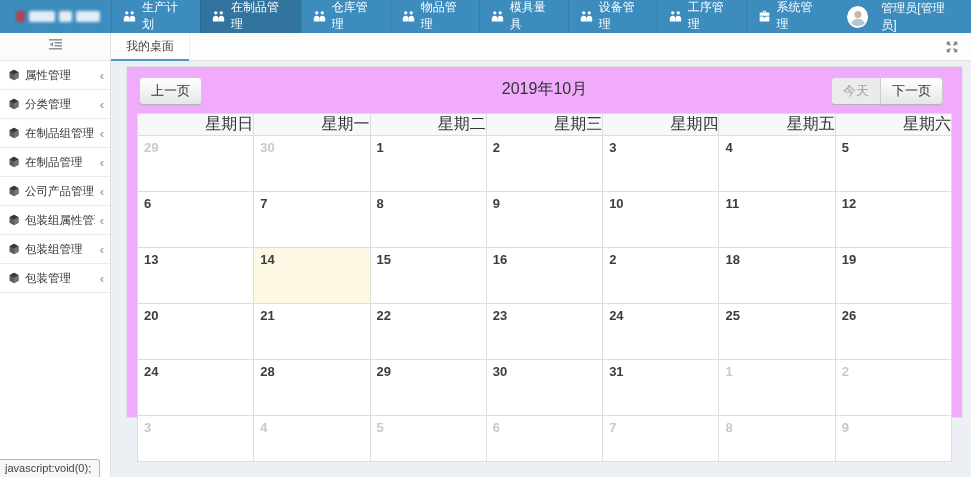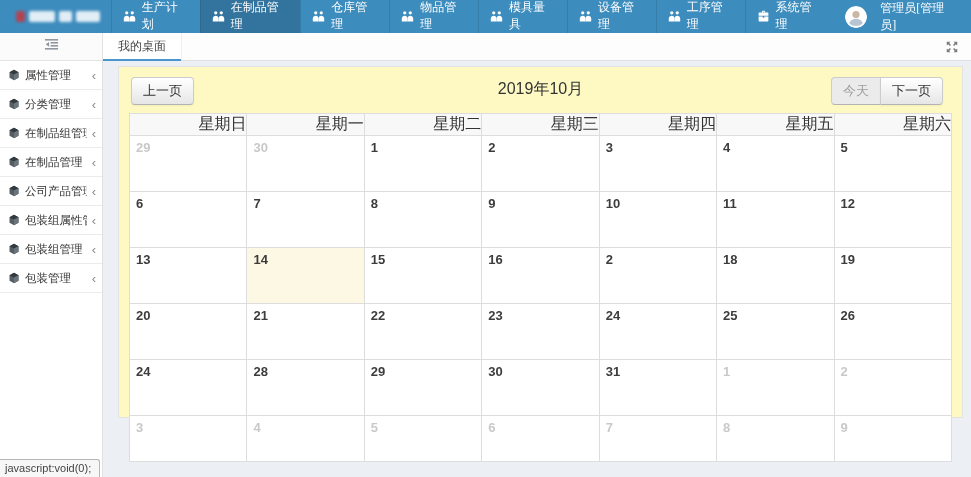--- a/index.html
+++ b/index.html
@@ -13,27 +13,27 @@
   .logo { width:112px; display:flex; align-items:center; gap:4px; padding-left:16px; }
   .logo .b { display:inline-block; height:11px; border-radius:2px;
     background:rgba(255,255,255,.85); filter:blur(1.6px); }
   .logo .b1 { width:9px; background:rgba(190,60,70,.9); }
   .logo .b2 { width:26px; } .logo .b3 { width:13px; } .logo .b4 { width:24px; }
   .nav-item { display:flex; align-items:center; gap:6px; padding:0 11px;
     color:#fff; font-size:12px; border-left:1px solid rgba(0,0,0,.10); cursor:pointer; }
   .nav-item.active { background:#33749e; }
   .nav-item svg { flex:0 0 auto; fill:#fff; }
   .nav-user { margin-left:auto; display:flex; align-items:center; gap:13px;
-    padding:0 12px; color:#fff; font-size:12px; cursor:pointer;font-family:Liberation Serif, serif; }
+    padding:0 12px; color:#fff; font-size:12px; cursor:pointer; }
   .avatar { width:22px; height:22px; border-radius:50%; overflow:hidden; display:block; }
 
   
   .body-row { display:flex; height:444px; }
 
-  .sidebar { width:103px; background:#fff; border-right:1px solid #e1e1e1;
+  .sidebar { width:111px; background:#fff; border-right:1px solid #e1e1e1;
     display:flex; flex-direction:column; }
   .sidebar-top { height:28px; background:#fbfbfb; border-bottom:1px solid #e4e4e4;
     display:flex; align-items:center; justify-content:center; cursor:pointer; }
   .side-item { height:29px; display:flex; align-items:center; gap:5px;
     padding:0 6px 0 8px; border-bottom:1px solid #ebebeb; cursor:pointer; }
   .side-item svg { flex:0 0 auto; }
   .side-item .lbl { font-size:11.5px; color:#333; white-space:nowrap; flex:1;
     overflow:hidden; }
   .side-item .chev { color:#8a8a8a; font-size:13px; line-height:1; }
 
@@ -41,21 +41,21 @@
   .tabbar { height:28px; background:#fdfdfd; border-bottom:1px solid #dfdfdf;
     display:flex; align-items:stretch; }
   .tab { display:flex; align-items:center; padding:0 15px; font-size:12px; color:#444;
     border-right:1px solid #efefef; cursor:pointer; position:relative; background:#fff;text-align:right; }
   .tab.active::after { content:""; position:absolute; left:0; right:0; bottom:-1px;
     height:2px; background:#4b97cd; }
   .tab-tools { margin-left:auto; display:flex; align-items:center; padding-right:13px; }
   .icon-btn { cursor:pointer; display:flex; align-items:center; }
 
   .content { flex:1; padding:5px 8px 7px 15px; }
-  .card { background:#fef9c3; border:1px solid #e3e3e3; height:352px; padding:10px; }
+  .card { background:#f0abfc; border:1px solid #e3e3e3; height:352px; padding:10px; }
 
   
   .cal-toolbar { position:relative; height:28px; margin-bottom:8px; }
   .cal-title { position:absolute; left:0; right:0; top:2px; text-align:center;
     font-size:16px; color:#333; }
   .btn { font-size:13px; color:#333; padding:4px 11px; cursor:pointer;
     background:linear-gradient(#ffffff,#e6e6e6); border:1px solid #ccc;
     border-bottom-color:#b3b3b3; border-radius:4px;
     box-shadow:inset 0 1px 0 rgba(255,255,255,.2), 0 1px 2px rgba(0,0,0,.05); }
   .btn-prev { position:absolute; left:2px; top:0; }

